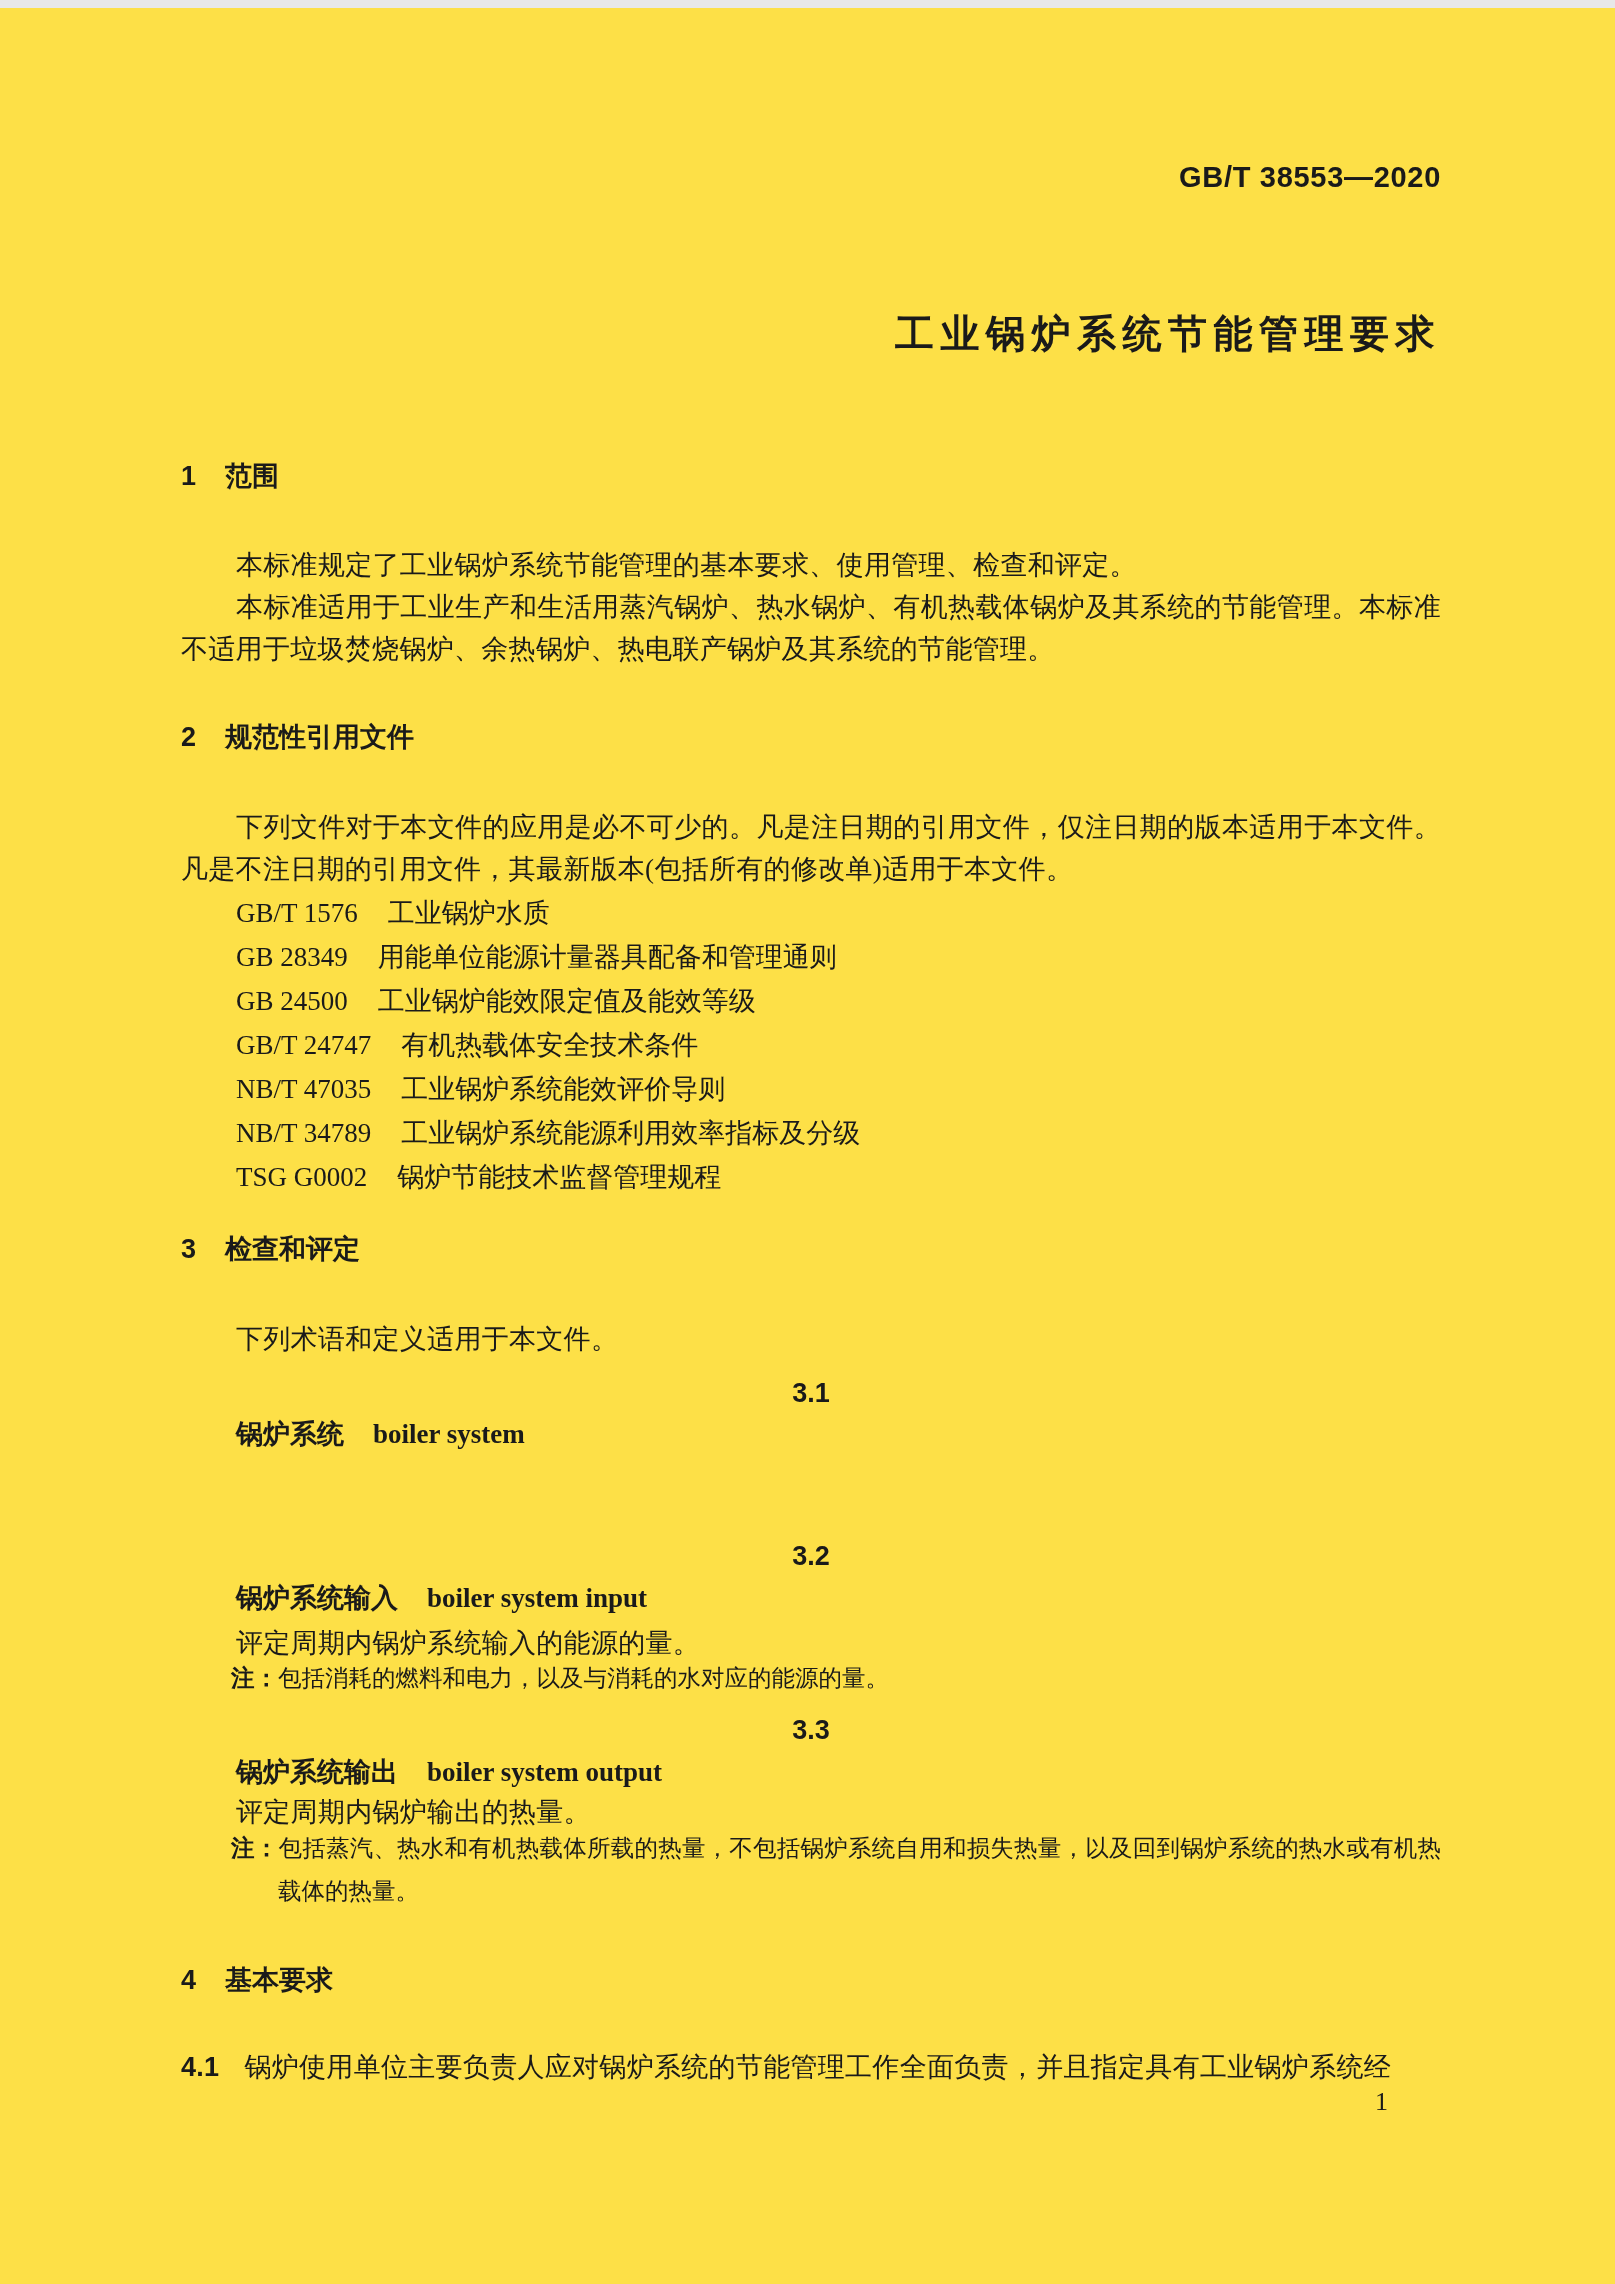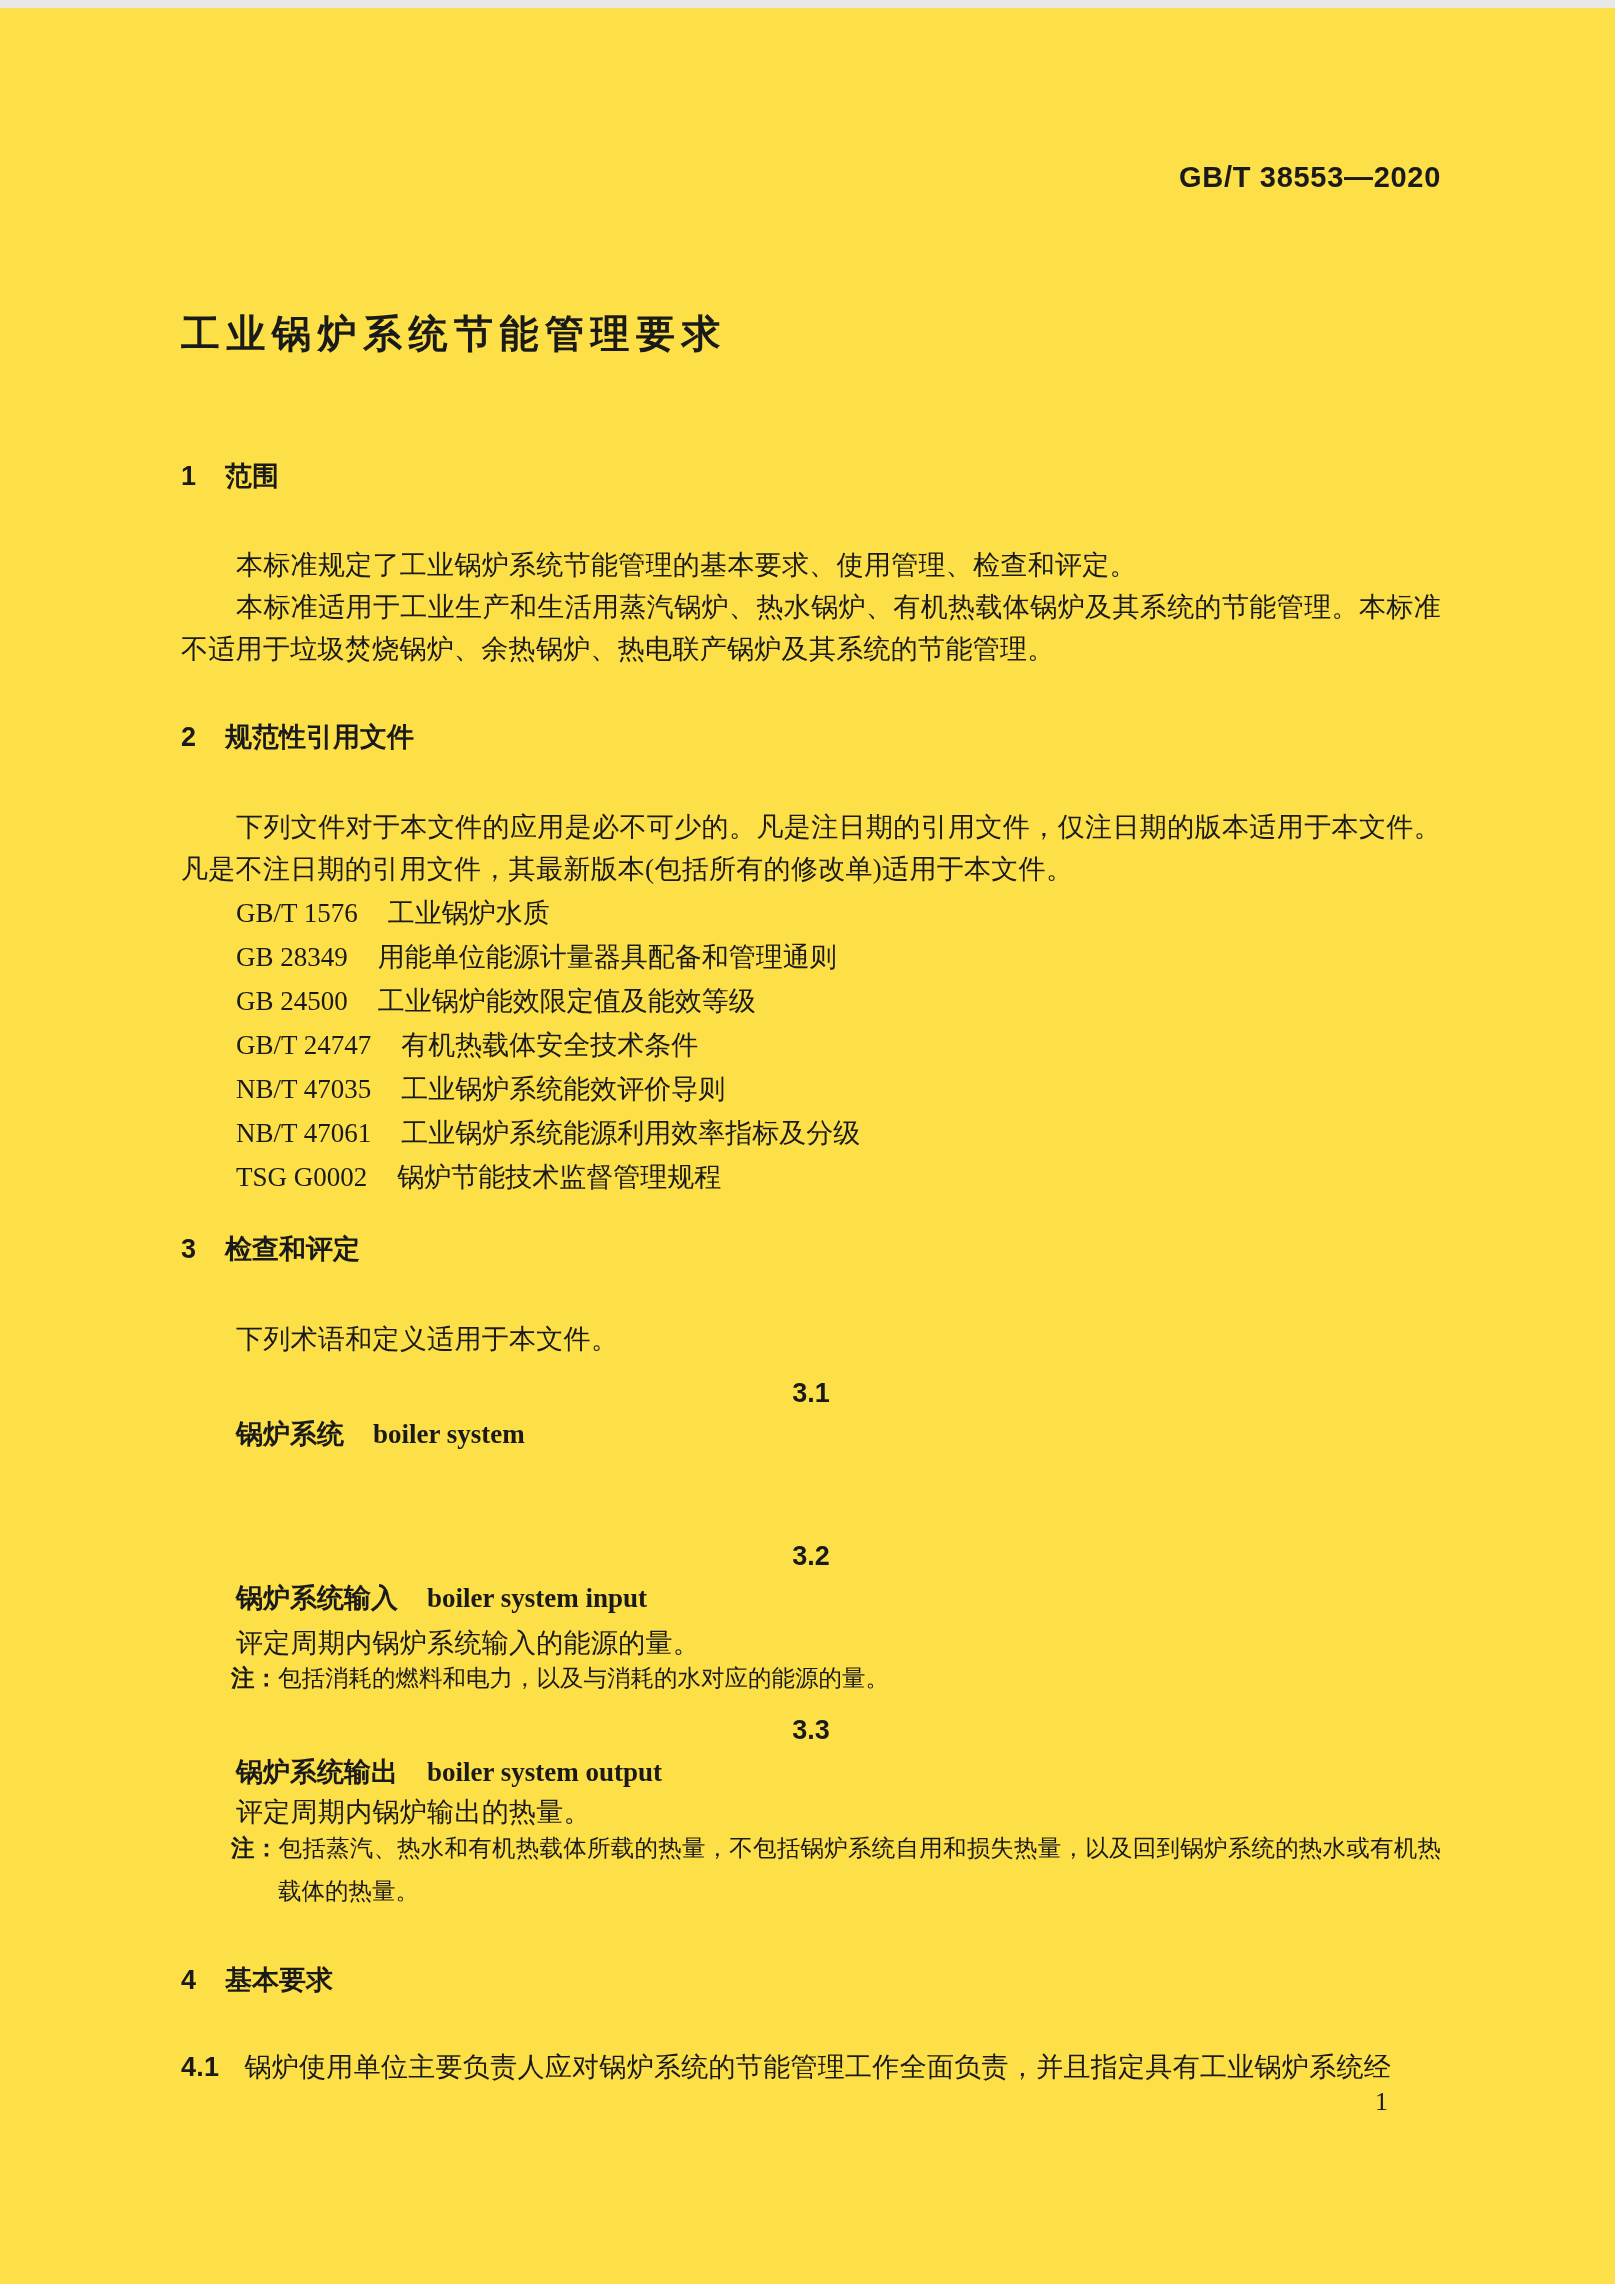--- a/index.html
+++ b/index.html
@@ -16,21 +16,21 @@
   .blk{position:absolute;left:0;right:0;}
 
   .doc-header{
     top:154px;
     text-align:right;
     font-family:"Liberation Sans", sans-serif;
     font-weight:700;font-size:29px;line-height:31px;letter-spacing:0.7px;
   }
   .doc-title{
     top:304px;margin:0;
-    text-align:left;
+    text-align:right;
     font-family:"Liberation Sans", sans-serif;
     font-weight:700;font-size:39px;line-height:44px;letter-spacing:6.5px;
   }
   .sec-heading{
     font-family:"Liberation Sans", sans-serif;
     font-weight:700;font-size:27px;line-height:33px;
   }
   .sec-heading .num{display:inline-block;margin-right:29px;}
   .body{margin:0;font-size:27px;line-height:42px;text-align:justify;letter-spacing:0.3px;}
   .ind{text-indent:55px;}
@@ -88,21 +88,21 @@
       <div class="ref-line">
         <span class="ref-code">GB 24500</span><span class="ref-title">工业锅炉能效限定值及能效等级</span>
       </div>
       <div class="ref-line">
         <span class="ref-code">GB/T 24747</span><span class="ref-title">有机热载体安全技术条件</span>
       </div>
       <div class="ref-line">
         <span class="ref-code">NB/T 47035</span><span class="ref-title">工业锅炉系统能效评价导则</span>
       </div>
       <div class="ref-line">
-        <span class="ref-code">NB/T 47061</span><span class="ref-title">工业锅炉系统能源利用效率指标及分级</span>
+        <span class="ref-code">NB/T 34789</span><span class="ref-title">工业锅炉系统能源利用效率指标及分级</span>
       </div>
       <div class="ref-line">
         <span class="ref-code">TSG G0002</span><span class="ref-title">锅炉节能技术监督管理规程</span>
       </div>
     </div>
 
     <div class="blk sec-heading" style="top:1225px">
       <span class="num">3</span><span class="txt">检查和评定</span>
     </div>
     <p class="blk body ind" style="top:1310px">下列术语和定义适用于本文件。</p>

